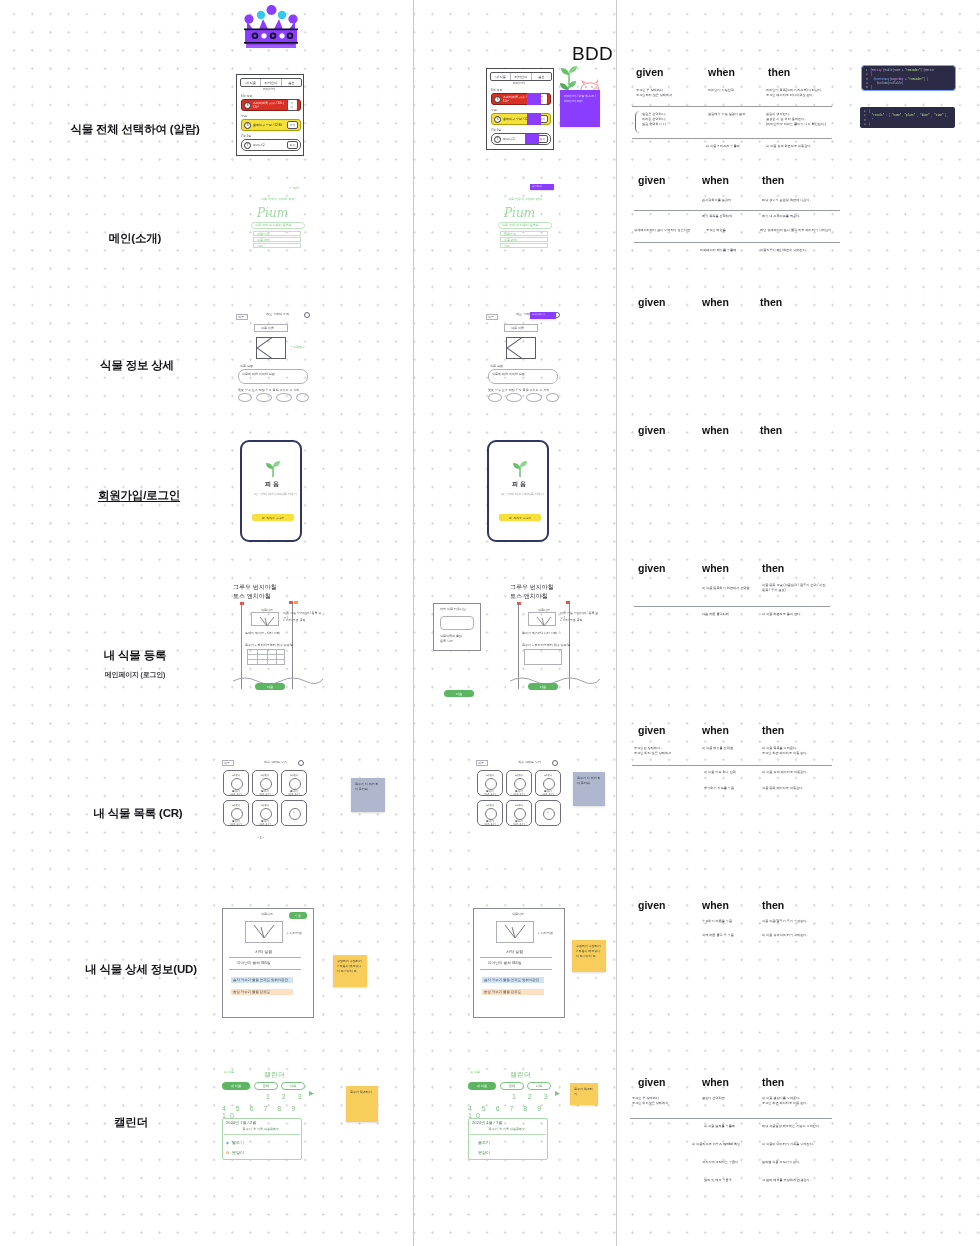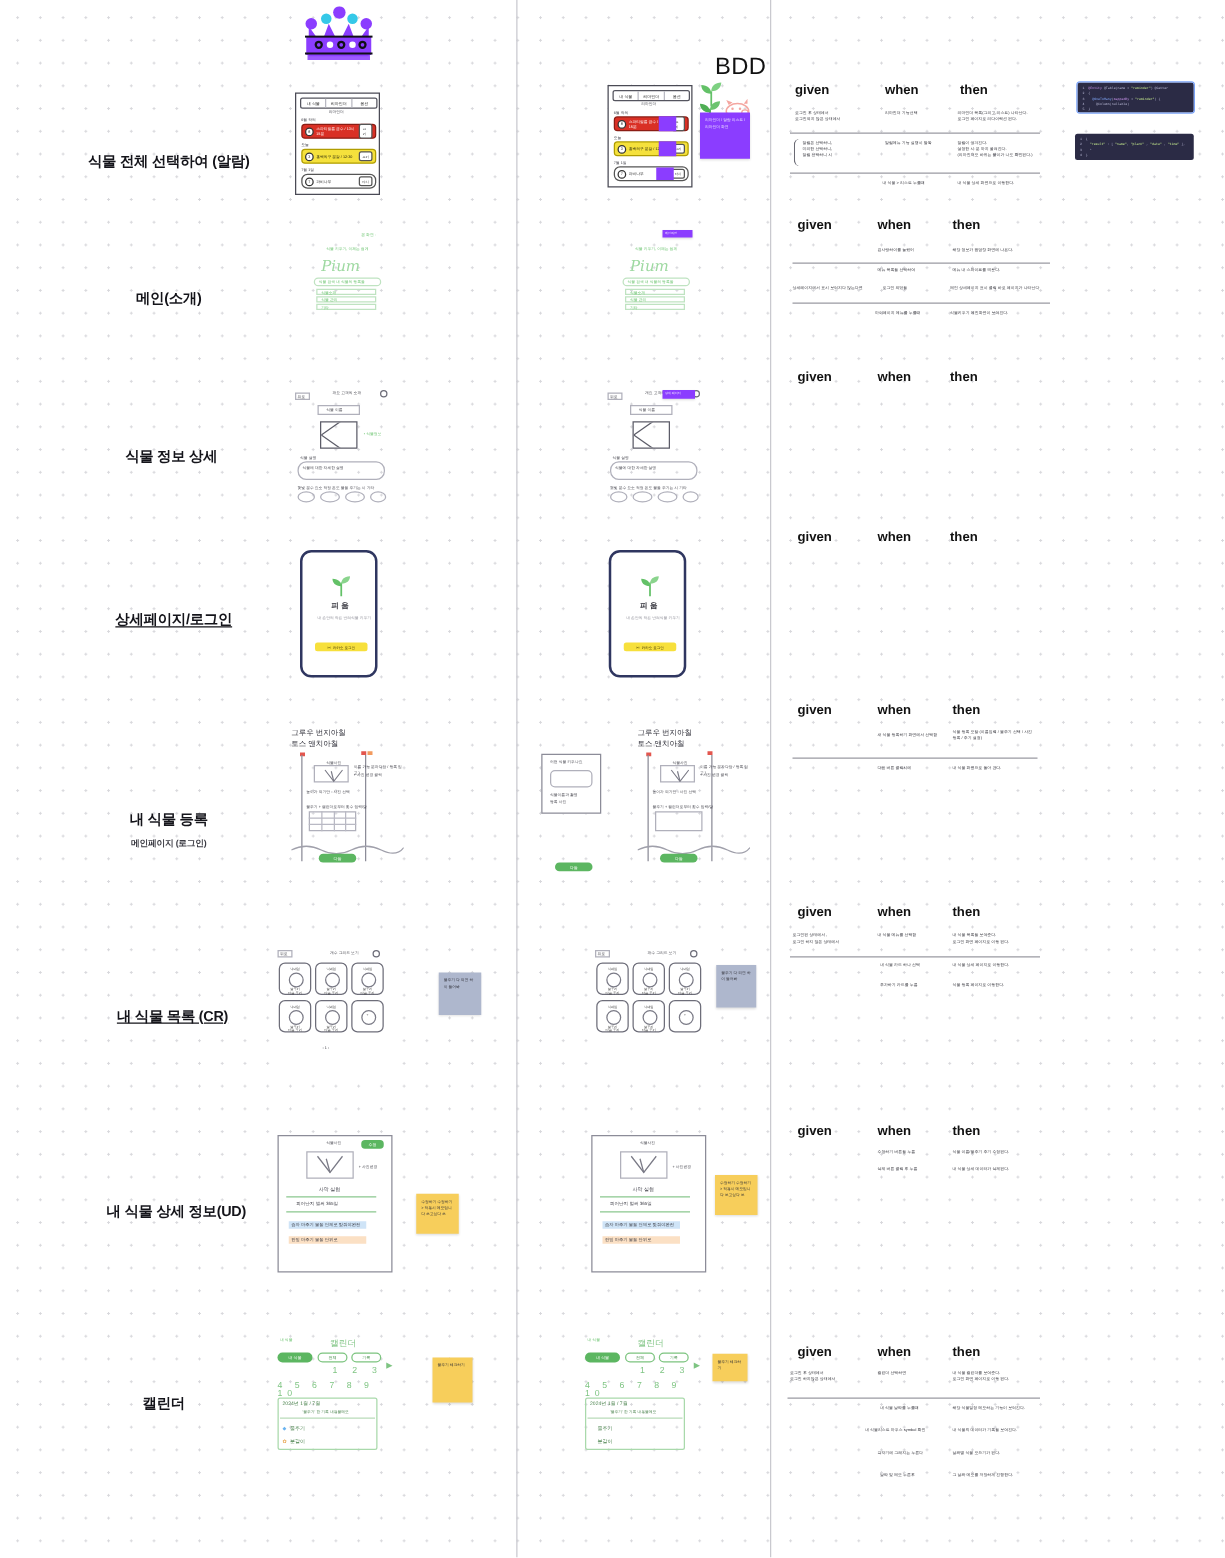--- a/index.html
+++ b/index.html
@@ -125,24 +125,24 @@
 <body>
 
 <div class="vdiv" style="left:413px"></div>
 <div class="vdiv" style="left:616px"></div>
 
 <div class="bdd-title" style="left:572px; top:43px;">BDD</div>
 
 <div class="row-label" style="left:135px; top:122px;">식물 전체 선택하여 (알람)</div>
 <div class="row-label" style="left:135px; top:231px;">메인(소개)</div>
 <div class="row-label" style="left:137px; top:358px;">식물 정보 상세</div>
-<div class="row-label ul" style="left:139px; top:488px;">상세페이지/로그인</div>
+<div class="row-label ul" style="left:139px; top:488px;">회원가입/로그인</div>
 <div class="row-label" style="left:135px; top:648px;">내 식물 등록</div>
 <div class="row-label small" style="left:135px; top:670px;">메인페이지 (로그인)</div>
-<div class="row-label" style="left:138px; top:806px;text-decoration:underline;">내 식물 목록 (CR)</div>
+<div class="row-label" style="left:138px; top:806px;">내 식물 목록 (CR)</div>
 <div class="row-label" style="left:141px; top:962px;">내 식물 상세 정보(UD)</div>
 <div class="row-label" style="left:131px; top:1115px;">캘린더</div>
 
 <div class="crown" style="left:241px; top:5px;">
   <svg width="60" height="48" viewBox="0 0 60 48">
     <circle cx="8" cy="14" r="4.6" fill="#8b3dff"></circle>
     <circle cx="20" cy="10" r="4.2" fill="#35c8e8"></circle>
     <circle cx="30.5" cy="5" r="5" fill="#8b3dff"></circle>
     <circle cx="41" cy="10" r="4.2" fill="#35c8e8"></circle>
     <circle cx="52" cy="14" r="4.6" fill="#8b3dff"></circle>

